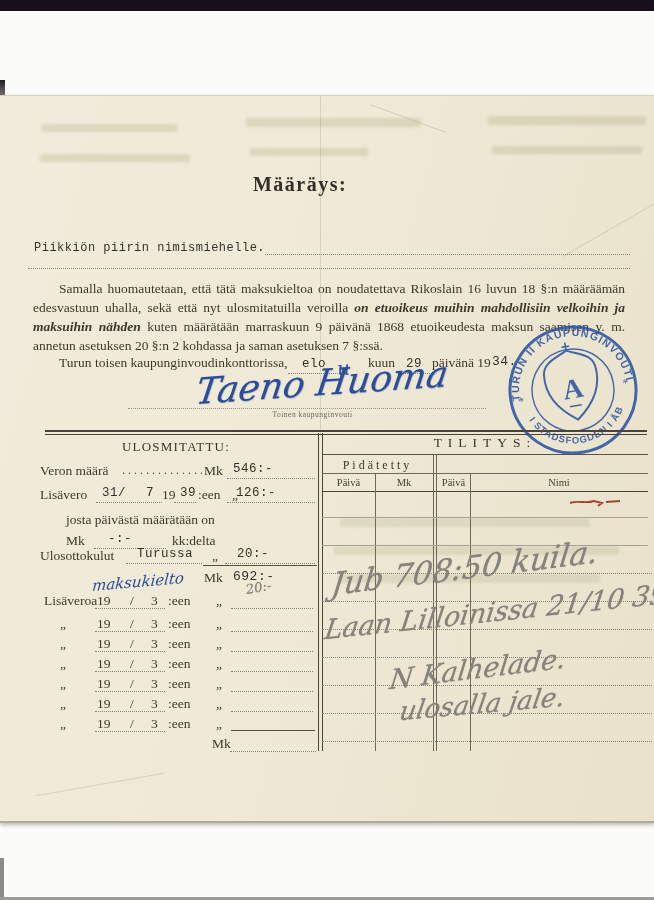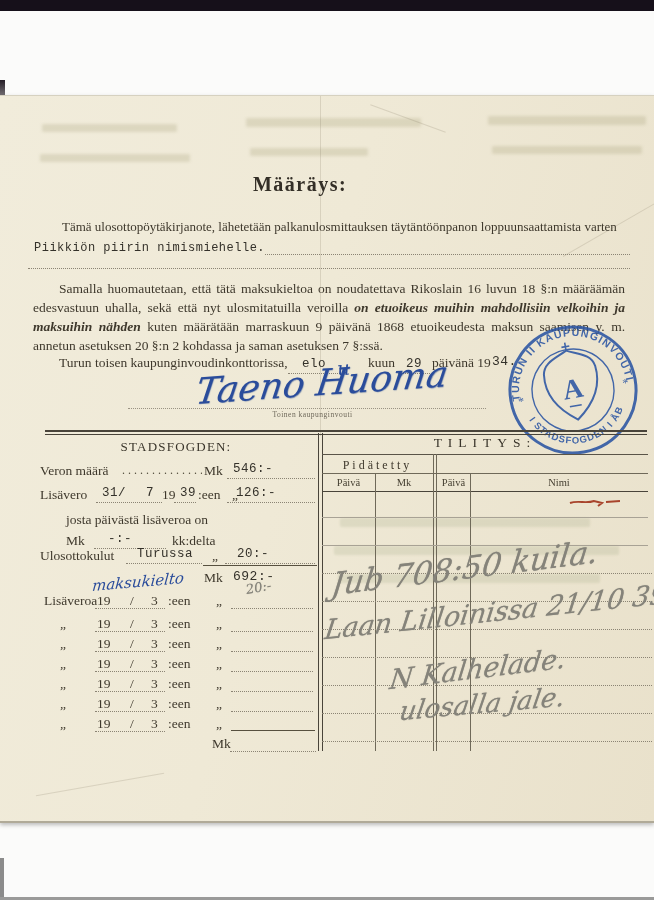--- a/index.html
+++ b/index.html
@@ -60,21 +60,20 @@
     <div class="abs bleed2" style="left:334px;top:450px;width:285px;height:9px;"></div>
     <div class="abs bleed2" style="left:338px;top:478px;width:262px;height:9px;"></div>
 
     <div class="abs crease" style="left:320px;top:0;width:1px;height:340px;"></div>
     <div class="abs crease" style="left:368px;top:22px;width:80px;height:1px;transform:rotate(20deg);"></div>
     <div class="abs crease" style="left:555px;top:130px;width:120px;height:1px;transform:rotate(-30deg);"></div>
     <div class="abs crease" style="left:35px;top:688px;width:130px;height:1px;transform:rotate(-10deg);"></div>
 
     <div class="abs t-serif title" style="left:0;top:77px;">Määräys:</div>
 
-    <div class="abs t-serif" style="left:34px;top:123px;width:596px;font-size:13px;text-indent:28px;overflow:hidden;">Tämä ulosottopöytäkirjanote, lähetetään palkanulosmittauksen täytäntöönpanon loppuunsaattamista varten</div>
     <div class="abs" style="left:34px;top:144px;width:596px;display:flex;align-items:flex-end;">
       <span class="t-mono" style="font-size:12px;">Piikkiön piirin nimismiehelle.</span>
       <span style="flex:1;border-bottom:1px dotted #8b8474;height:14px;"></span>
     </div>
     <div class="abs dotline" style="left:28px;top:170px;width:602px;"></div>
 
     <div class="abs t-serif just" style="left:33px;top:183px;width:592px;text-indent:26px;"><span>Samalla huomautetaan, että tätä maksukieltoa on noudatettava Rikoslain 16 luvun 18 §:n määräämän edesvastuun uhalla, sekä että nyt ulosmitatuilla veroilla </span><span style="font-weight:bold;font-style:italic;">on etuoikeus muihin mahdollisiin velkoihin ja maksuihin nähden</span><span> kuten määrätään marraskuun 9 päivänä 1868 etuoikeudesta maksun saamisen y. m. annetun asetuksen 20 §:n 2 kohdassa ja saman asetuksen 7 §:ssä.</span></div>
 
     <div class="abs t-serif" style="left:59px;top:259px;">Turun toisen kaupunginvoudinkonttorissa,</div>
     <span class="abs typed-u" style="left:288px;top:257px;"><span class="t-mono">elo</span></span>
@@ -106,41 +105,41 @@
       <text x="118" y="74" font-size="12" fill="#2b55a3">*</text>
       <path d="M68,28 C80,34 92,36 94,48 C96,64 90,82 68,98 C46,82 40,64 42,48 C44,36 56,34 68,28 Z" fill="none" stroke="#2b55a3" stroke-width="2"></path>
       <path d="M68,20 L68,28 M64,24 L72,24" stroke="#2b55a3" stroke-width="1.6"></path>
       <text x="68" y="76" text-anchor="middle" font-family="Liberation Serif, serif" font-size="28" font-weight="bold" fill="#2b55a3">A</text>
       <path d="M62,84 L74,84" stroke="#2b55a3" stroke-width="1.6"></path>
     </svg>
 
     <div class="abs ruledouble" style="left:45px;top:334px;width:602px;"></div>
     <div class="abs" style="left:318px;top:337px;width:3px;height:318px;border-left:1px solid #49443a;border-right:1px solid #49443a;"></div>
 
-    <div class="abs t-serif panel-head" style="left:35px;top:343px;width:282px;">STADSFOGDEN:</div>
+    <div class="abs t-serif panel-head" style="left:35px;top:343px;width:282px;">ULOSMITATTU:</div>
 
     <div class="abs t-serif" style="left:40px;top:367px;">Veron määrä</div>
     <div class="abs dots-leader" style="left:122px;top:367px;width:80px;overflow:hidden;">..............</div>
     <div class="abs t-serif" style="left:204px;top:367px;">Mk</div>
     <div class="abs t-mono" style="left:233px;top:366px;">546:-</div>
     <div class="abs dotline" style="left:227px;top:380px;width:88px;"></div>
 
     <div class="abs t-serif" style="left:40px;top:391px;">Lisävero</div>
     <div class="abs t-mono" style="left:102px;top:390px;">31/</div>
     <div class="abs t-mono" style="left:146px;top:390px;">7</div>
     <div class="abs t-serif" style="left:162px;top:391px;">19</div>
     <div class="abs t-mono" style="left:180px;top:390px;">39</div>
     <div class="abs t-serif" style="left:198px;top:391px;">:een</div>
     <div class="abs t-serif" style="left:232px;top:391px;">„</div>
     <div class="abs t-mono" style="left:236px;top:390px;">126:-</div>
     <div class="abs dotline" style="left:96px;top:404px;width:66px;"></div>
     <div class="abs dotline" style="left:174px;top:404px;width:22px;"></div>
     <div class="abs dotline" style="left:227px;top:404px;width:88px;"></div>
 
-    <div class="abs t-serif" style="left:66px;top:416px;">josta päivästä lisäveroa on</div>
+    <div class="abs t-serif" style="left:66px;top:416px;">josta päivästä määrätään on</div>
 
     <div class="abs t-serif" style="left:66px;top:437px;">Mk</div>
     <div class="abs t-mono" style="left:108px;top:436px;">-:-</div>
     <div class="abs dotline" style="left:94px;top:450px;width:72px;"></div>
     <div class="abs t-serif" style="left:172px;top:437px;">kk:delta</div>
 
     <div class="abs t-serif" style="left:40px;top:452px;">Ulosottokulut</div>
     <div class="abs t-mono" style="left:137px;top:451px;">Turussa</div>
     <div class="abs dotline" style="left:126px;top:465px;width:76px;"></div>
     <div class="abs t-serif" style="left:212px;top:452px;">„</div>

